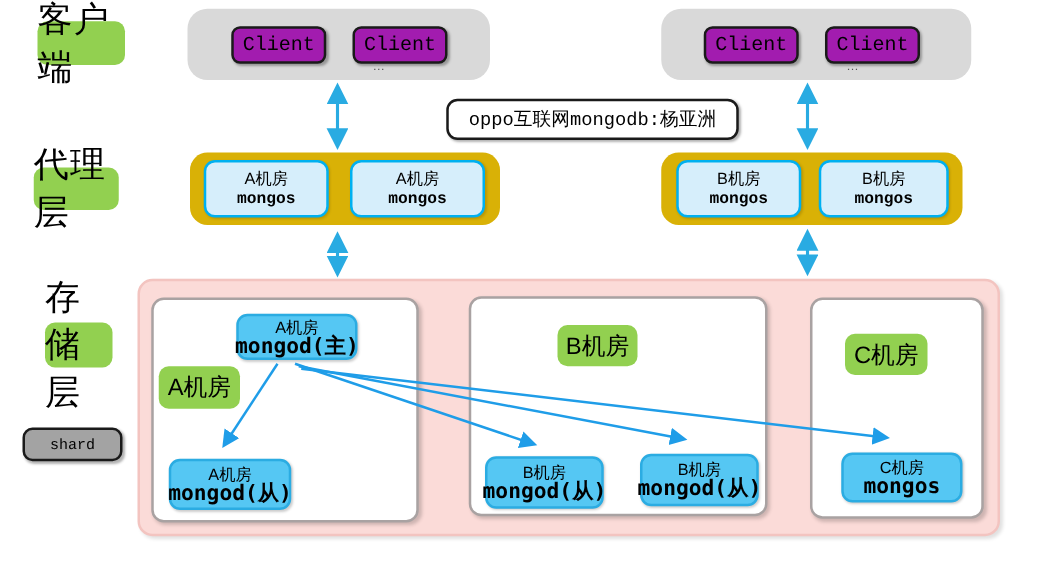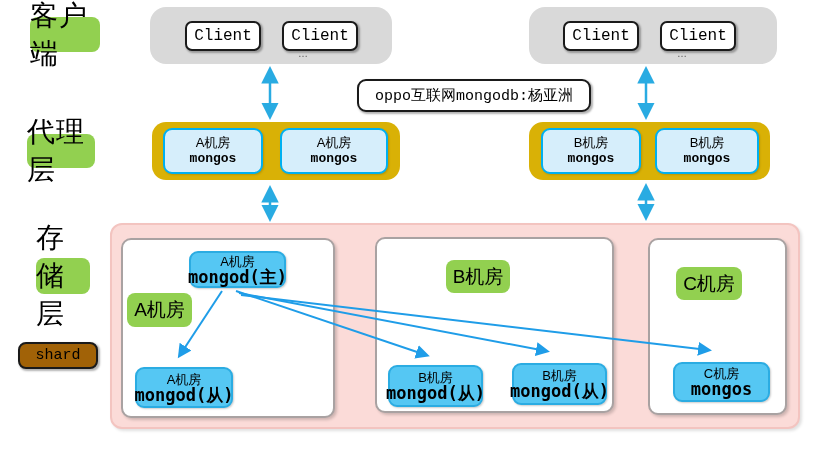--- a/index.html
+++ b/index.html
@@ -18,21 +18,21 @@
   .center{display:flex;align-items:center;justify-content:center;}
   .col{display:flex;flex-direction:column;align-items:center;justify-content:center;}
 
   .layer-label{
     background:var(--green);border-radius:8px;font-size:28px;letter-spacing:1px;
   }
   .green-tag{background:var(--green);border-radius:8px;font-size:19px;}
 
   .gray-group{background:var(--gray);border-radius:16px;}
   .client-box{
-    background:#ffffff;border:2px solid var(--ink);border-radius:7px;
+    background:#a21caf;border:2px solid var(--ink);border-radius:7px;
     font-family:"Liberation Mono","DejaVu Sans Mono",monospace;font-size:16px;
     box-shadow:1.5px 1.5px 2px rgba(0,0,0,.3);
   }
   .dots{font-size:10px;color:#555;letter-spacing:1px;}
 
   .banner{
     background:#fff;border:2px solid var(--ink);border-radius:9px;
     font-family:"Liberation Mono","DejaVu Sans Mono",monospace;font-size:15px;
     box-shadow:1.5px 1.5px 2px rgba(0,0,0,.3);z-index:8;white-space:nowrap;
   }
@@ -51,22 +51,22 @@
     box-shadow:2px 2px 3px rgba(0,0,0,.18);}
 
   .node{
     background:var(--nodefill);border:2.5px solid var(--nodeborder);border-radius:9px;
     box-shadow:1px 1px 2px rgba(0,0,0,.2);z-index:4;
   }
   .node .l1{font-size:13px;line-height:15px;}
   .node .l2{font-family:"DejaVu Sans Mono","Liberation Mono",monospace;font-weight:700;font-size:17px;line-height:17px;white-space:nowrap;}
 
   .shard-box{
-    background:#a16207;border:2.5px solid var(--ink);border-radius:8px;
-    font-family:"Liberation Mono","DejaVu Sans Mono",monospace;font-size:15px;
+    background:#a3a3a3;border:2.5px solid var(--ink);border-radius:8px;
+    font-family:"Liberation Mono","DejaVu Sans Mono",monospace;font-size:12px;
     box-shadow:1.5px 1.5px 2px rgba(0,0,0,.3);
   }
 
   #arrow-overlay{position:absolute;left:0;top:0;z-index:10;pointer-events:none;}
   .v-arrow{stroke:var(--arrow);stroke-width:2.5px;}
   .f-arrow{stroke:var(--fanarrow);stroke-width:2px;}
   .mk-cyan{fill:var(--arrow);} .mk-blue{fill:var(--fanarrow);}
 </style>
 </head>
 <body>

